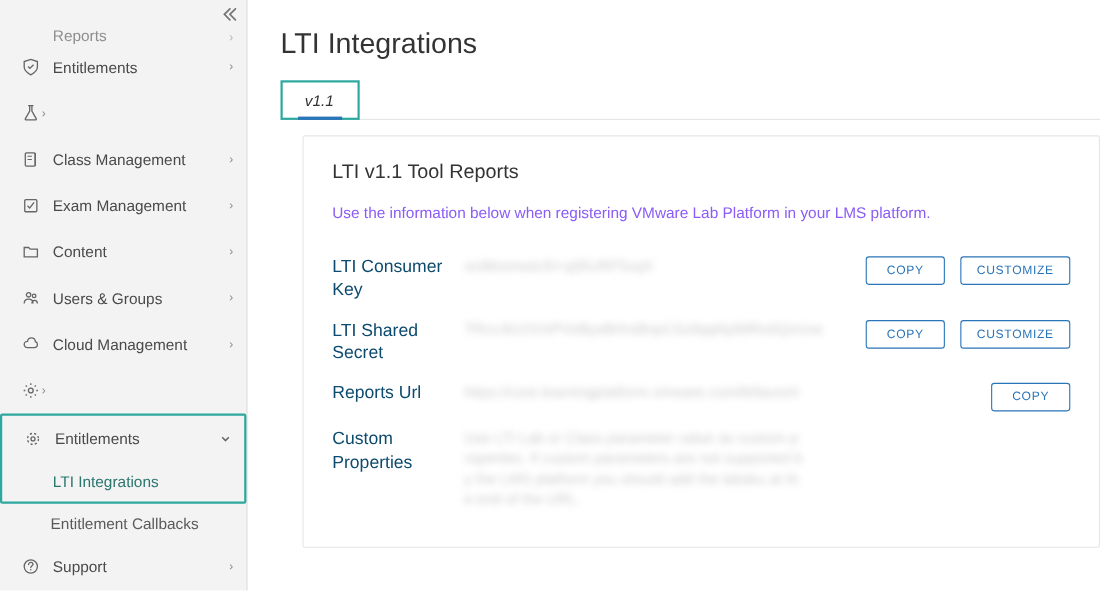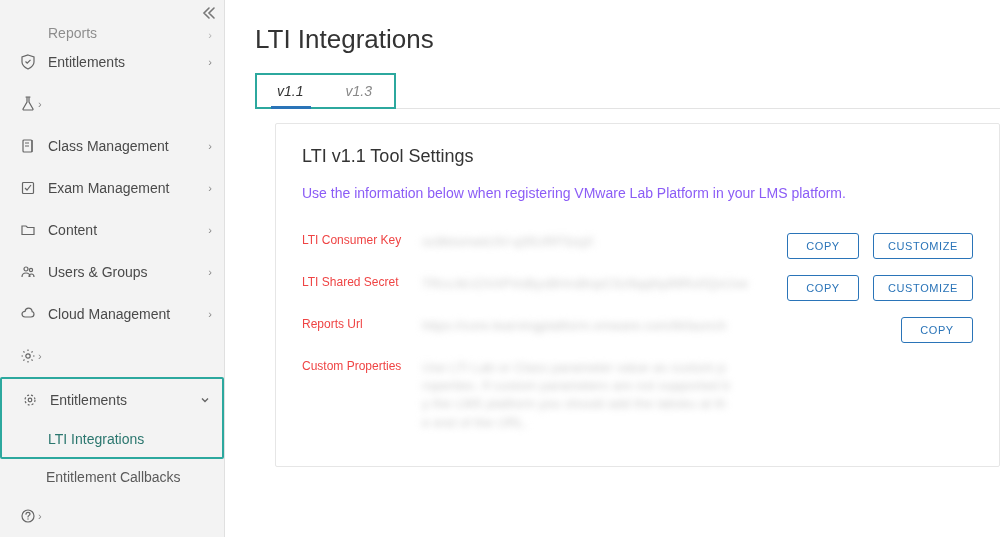--- a/index.html
+++ b/index.html
@@ -15,21 +15,20 @@
       height: 537px;
       overflow: hidden;
     }
     .sidebar {
       width: 225px;
       background: #f3f3f3;
       border-right: 1px solid #e0e0e0;
       display: flex;
       flex-direction: column;
       position: relative;
-      justify-content: center;
     }
     .collapse-btn {
       position: absolute;
       top: 6px;
       right: 8px;
       font-size: 14px;
       color: #666;
       cursor: pointer;
       z-index: 2;
     }
@@ -156,22 +155,22 @@
       color: #8b5cf6;
       margin-bottom: 24px;
     }
     .setting-row {
       display: flex;
       align-items: flex-start;
       padding: 8px 0;
     }
     .setting-label {
       width: 120px;
-      color: #ef4444;
-      font-size: 12px;
+      color: #0c4a6e;
+      font-size: 16px;
       line-height: 1.3;
       padding-right: 8px;
     }
     .setting-value {
       flex: 1;
       color: #ccc;
       filter: blur(3.5px);
       line-height: 1.35;
       padding-right: 12px;
       word-break: break-all;
@@ -323,43 +322,41 @@
       </div>
 
       <li class="nav-item">
         <span class="icon">
           <svg width="16" height="16" viewBox="0 0 16 16">
               <circle cx="8" cy="8" r="6" stroke="#666" stroke-width="1.2" fill="none"></circle>
               <path d="M6 6.2 C6 5 7 4.3 8 4.3 C9 4.3 10 5 10 6 C10 7.3 8 7.5 8 9" stroke="#666" stroke-width="1.2" fill="none" stroke-linecap="round"></path>
               <circle cx="8" cy="11" r="0.7" fill="#666"></circle>
             </svg>
         </span>
+        <span class="label">Support</span>
         <span class="chev">›</span>
       </li>
 
     </ul>
   </aside>
 
   <main class="main">
     <h1 class="page-title">LTI Integrations</h1>
 
     <div class="tabs-wrap">
       <div class="tabs">
         <div class="tab active">
           <span>v1.1</span>
         </div>
-        <div class="tab">
-          <span>v1.3</span>
-        </div>
       </div>
     </div>
     <hr class="hr">
 
     <div class="card">
-      <h2 class="card-title">LTI v1.1 Tool Settings</h2>
+      <h2 class="card-title">LTI v1.1 Tool Reports</h2>
       <p class="card-desc">Use the information below when registering VMware Lab Platform in your LMS platform.</p>
 
       <div class="setting-row">
         <div class="setting-label">LTI Consumer Key</div>
         <div class="setting-value">oc8ktomwlz3V-q35URF5zqX</div>
         <div class="row-actions">
           <button class="btn">COPY</button>
           <button class="btn">CUSTOMIZE</button>
         </div>
       </div>

